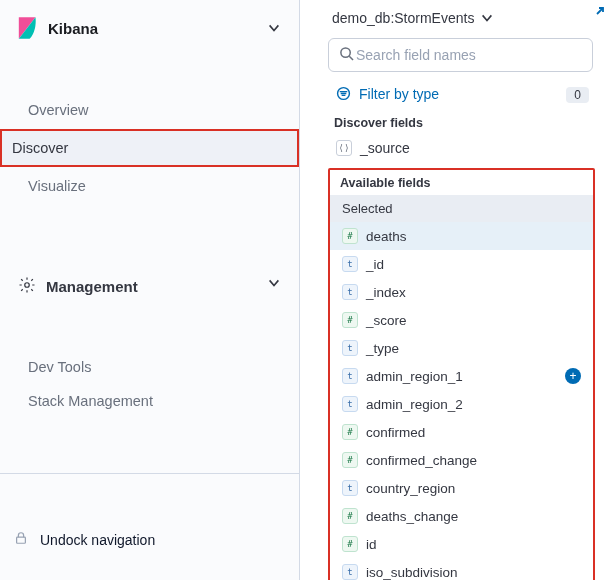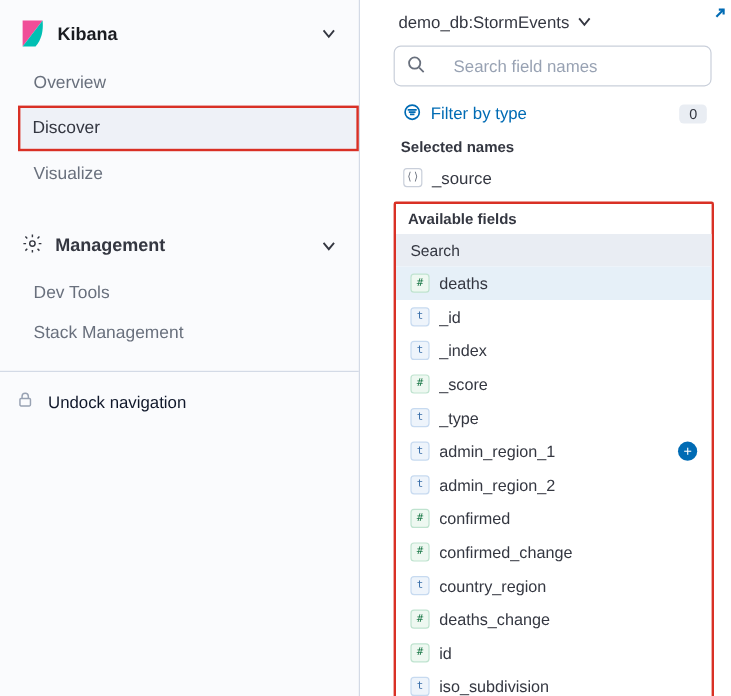--- a/index.html
+++ b/index.html
@@ -11,21 +11,21 @@
     width: 609px; height: 580px;
     overflow: hidden;
     position: relative;
   }
   .layout { display: flex; height: 100%; }
   .sidebar {
     width: 300px;
     padding: 10px 0;
     border-right: 1px solid #d3dae6;
     background: #fafbfd;
-    display: flex; flex-direction: column;
+    display: flex; flex-direction: column; gap: 41px;
   }
   .brand-row {
     display: flex; align-items: center; justify-content: space-between;
     padding: 6px 18px 10px 18px;
   }
   .brand { display: flex; align-items: center; gap: 10px; }
   .brand-icon svg { width: 20px; height: 24px; display: block; }
   .brand-label { font-weight: 700; font-size: 15px; color: #1a1c21; }
   .chev { color: #343741; }
   .chev svg { width: 14px; height: 14px; display:block; }
@@ -33,28 +33,27 @@
   .nav-list { padding: 2px 0; }
   .nav-item {
     display: block; padding: 9px 18px 9px 10px;
     color: #69707d; font-size: 14.5px;
     cursor: pointer;
     margin-left: 18px;
   }
   .nav-item.active {
     background: #eef1f7;
     color: #343741;
-    margin-left: 15px;
   }
   .red-box {
     border: 2px solid #d93025;
     margin: 2px 0;
   }
   .section-head {
-    display: flex; align-items: center; justify-content: space-between;
+    display: flex; align-items: flex-start; justify-content: space-between;
     padding: 10px 18px; margin-top: 20px;
   }
   .section-head .left { display:flex; align-items:center; gap:10px; }
   .gear svg { width:18px; height:18px; color:#343741; }
   .section-head .label { font-weight:700; font-size:15px; }
 
   .hr { border-top: 1px solid #d3dae6; margin: 12px 0 10px 0; }
   .undock {
     display:flex; align-items:flex-end; gap:12px;
     padding: 6px 14px; color:#0f172a; font-size:14px;
@@ -70,21 +69,21 @@
     position:absolute; top:6px; right:4px; color:#006bb4;
   }
   .ds-select {
     display:flex; align-items:center; gap:6px;
     font-weight:400; font-size:14px; padding: 0 0 10px 8px;
   }
   .ds-select .chev svg { width:14px; height:14px; }
 
   .search-wrap {
     border:1px solid #c9cfda; border-radius:6px;
-    display:flex; align-items:center; gap:24px;
+    display:flex; align-items:center; gap:2px;
     padding:7px 10px; margin:2px 6px 6px 4px;
     color:#69707d;
   }
   .mag svg { width:15px; height:15px; color:#69707d; }
   .filter-row {
     display:flex; align-items:center; justify-content:space-between;
     padding:8px 10px 8px 12px;
   }
   .filter-left { display:flex; align-items:flex-start; gap:8px; color:#006bb4; font-size:14px; }
   .filter-ic { color:#006bb4; }
@@ -234,31 +233,31 @@
           <svg viewBox="0 0 16 16" fill="none" stroke="currentColor" stroke-width="1.5">
               <circle cx="8" cy="8" r="6.3"></circle>
               <path d="M4 6h8M5 8h6M6 10h4"></path>
             </svg>
         </span>
         <span>Filter by type</span>
       </div>
       <span class="badge">0</span>
     </div>
 
-    <div class="field-section-h">Selected names</div>
+    <div class="field-section-h">Discover fields</div>
     <div id="selected-list">
         <div class="source-row">
           <span class="typetoken">⟨⟩</span>
           <span>_source</span>
         </div>
       </div>
 
     <div class="avail-box">
       <div class="field-section-h">Available fields</div>
-      <div class="popular">Search</div>
+      <div class="popular">Selected</div>
       <div id="popular-list">
           <div class="field-row pop">
             <div class="l">
               <span class="typetoken num">#</span>
               <span>deaths</span>
             </div>
           </div>
         </div>
       <div id="avail-list">
           <div class="field-row">

